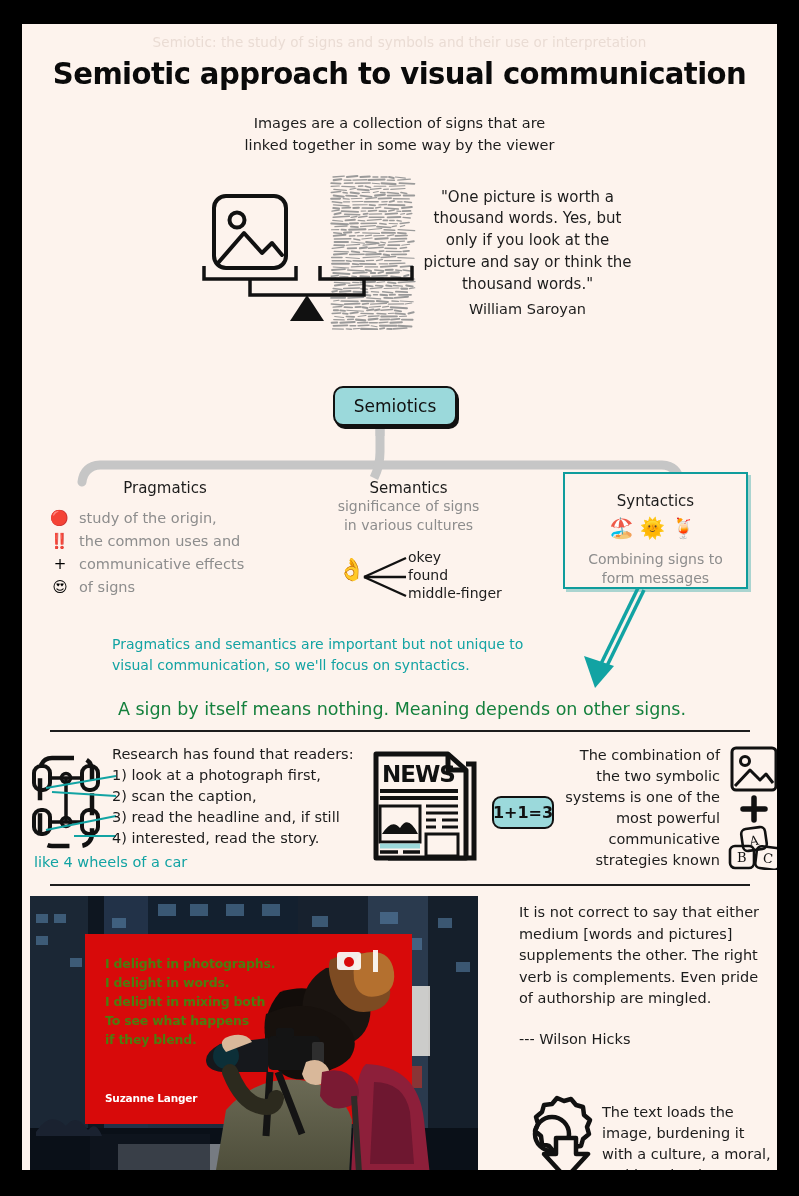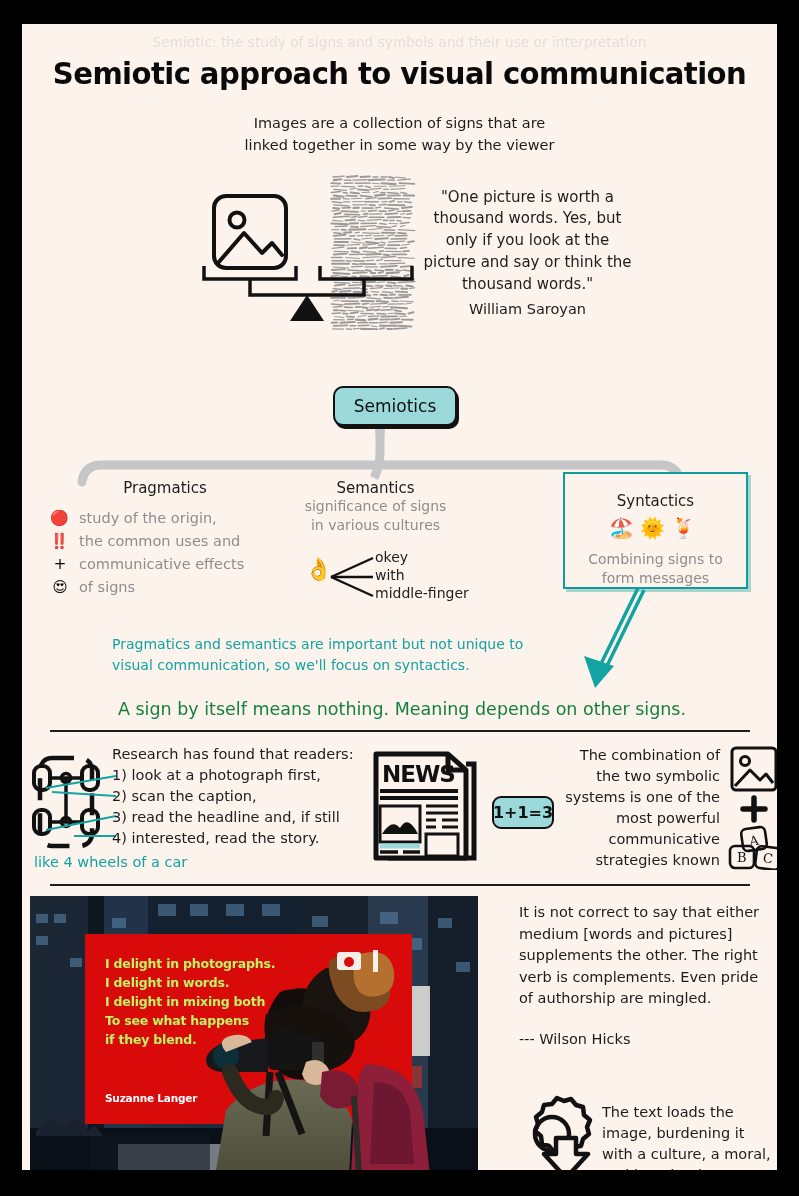--- a/index.html
+++ b/index.html
@@ -68,21 +68,21 @@
   .branchwrap { position: absolute; left: 0; top: 400px; width: 755px; height: 215px; }
   .col-title { font-size: 15px; color: #1c1c1c; text-align:center; }
   .col-sub { font-size: 14px; color: #8d8d8d; text-align:center; line-height:1.35; }
 
   .pragmatics { position: absolute; left: 28px; top: 55px; width: 230px; }
   .prag-rows { margin-top: 10px; }
   .prag-row { display:flex; align-items:flex-start; gap: 9px; height: 23px; }
   .prag-ico { width: 20px; text-align:center; font-size: 15px; line-height: 22px; }
   .prag-txt { font-size: 14.5px; color: #8d8d8d; line-height: 22px; white-space: nowrap; }
 
-  .semantics { position: absolute; left: 241px; top: 55px; width: 225px; }
+  .semantics { position: absolute; left: 274px; top: 55px; width: 225px; }
   .hand-row { position: relative; margin-top: 16px; height: 52px; }
   .hand-emoji { position:absolute; left: 42px; top: 6px; font-size: 22px; }
   .hand-labels { position:absolute; left: 112px; top: -3px; font-size: 14px; color:#1c1c1c; line-height: 18px; }
 
   .syntactics {
     position: absolute; left: 541px; top: 48px; width: 185px; height: 117px;
     border: 2.5px solid #0F9C9C; background: #FDF3ED;
     box-shadow: 3px 3px 0 rgba(15,156,156,.35);
     padding-top: 18px;
   }
@@ -115,21 +115,21 @@
 
   
   .photo {
     position: absolute; left: 8px; top: 872px; width: 448px; height: 298px;
     overflow: hidden; background:#0b1018;
   }
   .billboard {
     position:absolute; left: 55px; top: 38px; width: 327px; height: 190px;
     background: #D80A0A;
   }
-  .bb-line { color:#bef264; font-weight:bold; font-size: 12.5px; line-height: 19px;
+  .bb-line { color:#4d7c0f; font-weight:bold; font-size: 12.5px; line-height: 19px;
              font-family:"DejaVu Sans", sans-serif; letter-spacing:-.2px; }
   .bb-author { color:#fff; font-weight:bold; font-size: 10.5px; letter-spacing:-.2px; }
 
   .hicks { position:absolute; left: 497px; top: 878px; width: 250px;
            font-size: 14.5px; color:#1c1c1c; line-height: 21.5px; }
   .hicks .attrib { margin-top: 19px; display:block; }
 
   .gearnote { position:absolute; left: 580px; top: 1078px; width: 172px;
               font-size: 14.5px; color:#1c1c1c; line-height: 21px; }
 </style>
@@ -532,21 +532,21 @@
       </div>
       <div class="hand-row">
         <span class="hand-emoji hand">👌</span>
         <svg style="position:absolute;left:64px;top:4px;" width="52" height="46">
           <path d="M4 22 L46 3" stroke="#111" stroke-width="2.4" fill="none"></path>
           <path d="M4 22 L46 22" stroke="#111" stroke-width="2.4" fill="none"></path>
           <path d="M4 22 L46 41" stroke="#111" stroke-width="2.4" fill="none"></path>
         </svg>
         <div class="hand-labels">
           <div>okey</div>
-          <div>with</div>
+          <div>found</div>
           <div>middle-finger</div>
         </div>
       </div>
     </div>
 
     <div class="syntactics">
       <div class="col-title">Syntactics</div>
       <div class="syn-emojis">
         <span>🏖️</span><span>🌞</span><span>🍹</span>
       </div>

